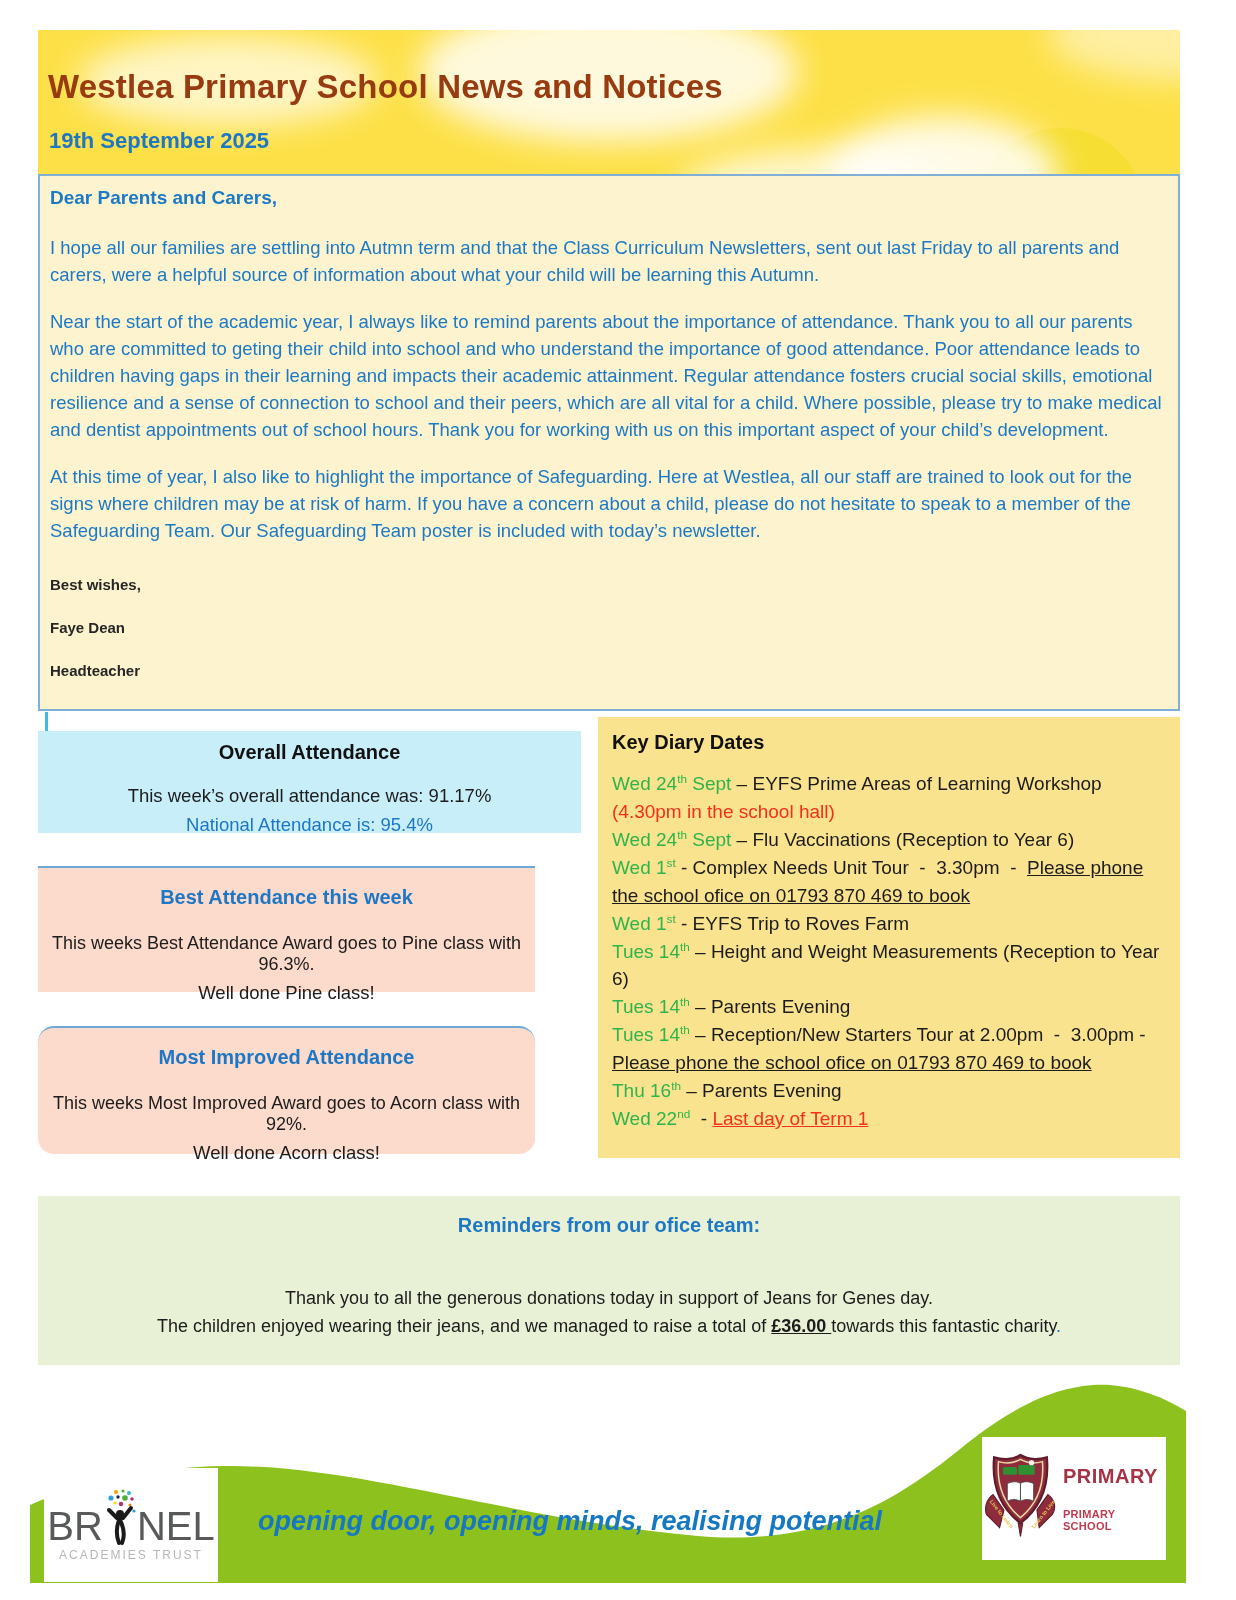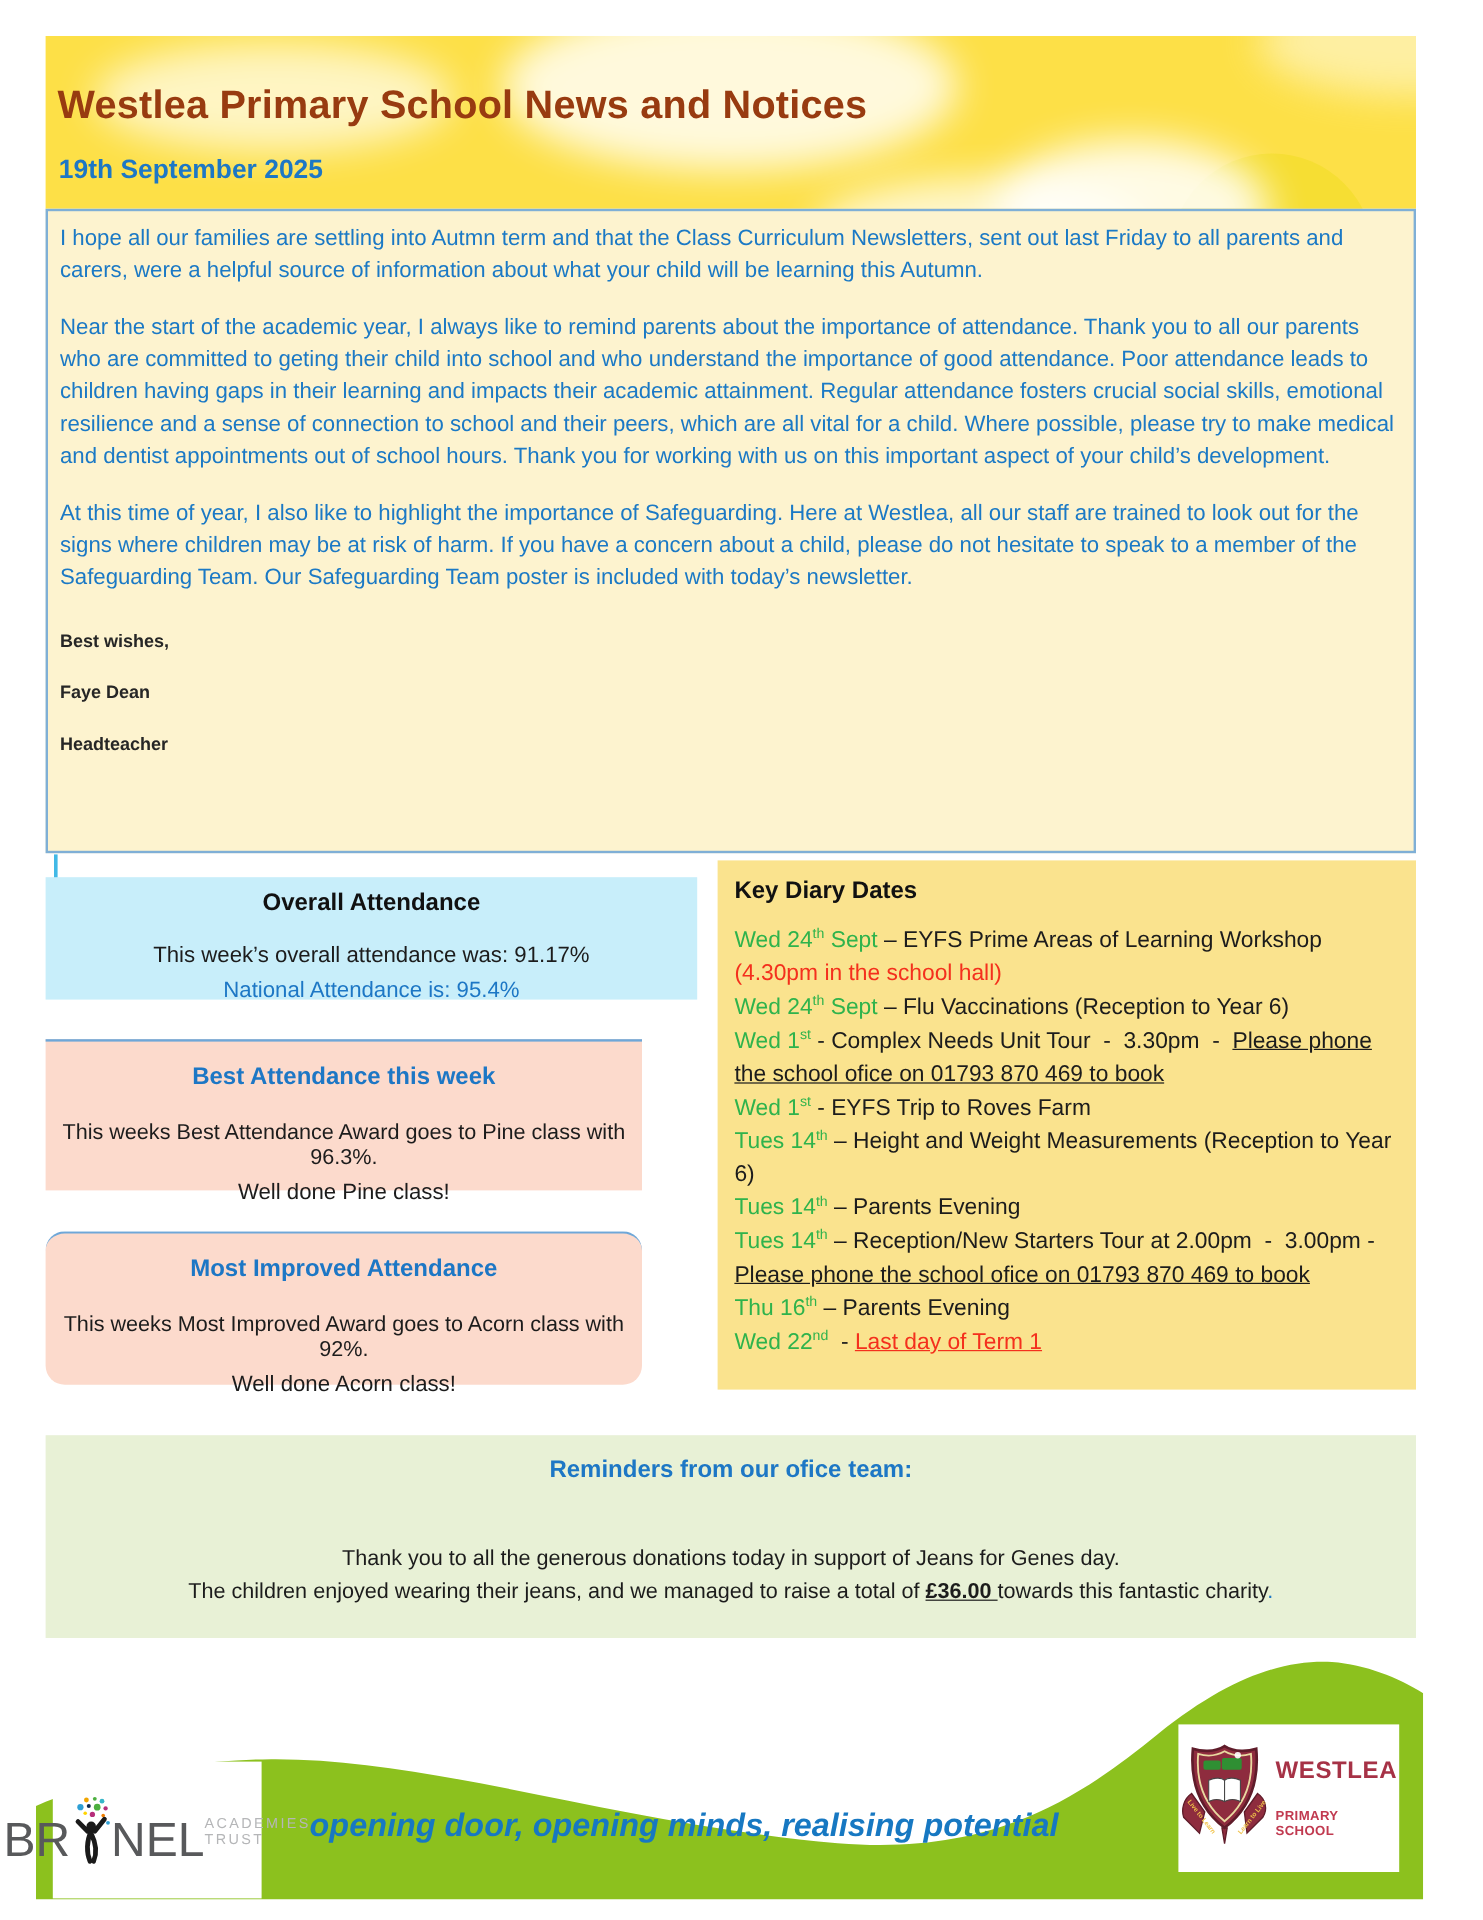--- a/index.html
+++ b/index.html
@@ -55,21 +55,21 @@
   
   .reminders{left:38px;top:1196px;width:1142px;height:169px;background:#e8f1d6;text-align:center;box-sizing:border-box;}
   .reminders .panel-title{color:#1d77c5;margin-top:18px;}
   .rem-body{margin-top:48px;font-size:18px;color:#1c1c1c;line-height:1.55;}
   .rem-amount{font-weight:bold;text-decoration:underline;text-align:right;}
   .rem-period{color:#1d77c5;}
 
   
   .footer-wave{left:30px;top:1373px;width:1156px;height:210px;}
   .tagline{left:250px;top:1506px;width:640px;text-align:center;font-size:27px;font-weight:bold;font-style:italic;color:#1778c2;}
-  .brunel{left:44px;top:1468px;width:174px;height:114px;background:#ffffff;display:flex;flex-direction:row;align-items:center;justify-content:center;}
+  .brunel{left:44px;top:1468px;width:174px;height:114px;background:#ffffff;display:flex;flex-direction:column;align-items:center;justify-content:center;}
   .brunel-row{display:flex;align-items:flex-end;}
   .brunel-letters{font-size:40px;color:#58595b;letter-spacing:0px;line-height:1;}
   .brunel-sub{font-size:12px;color:#b5b6b8;letter-spacing:2px;margin-top:2px;}
   .westlea{left:982px;top:1437px;width:184px;height:123px;background:#ffffff;display:flex;align-items:center;}
   .westlea-text{margin-left:4px;}
   .westlea-name{font-size:20px;font-weight:bold;color:#a63246;letter-spacing:.5px;}
   .westlea-sub{font-size:11px;font-weight:bold;color:#c13a50;margin-top:20px;letter-spacing:.3px;}
 </style>
 </head>
 <body>
@@ -82,20 +82,21 @@
     <div class="cloud c5"></div>
     <div class="cloud c3"></div>
     <div class="sun"></div>
     <div class="cloud c4"></div>
     <div class="page-title">Westlea Primary School News and Notices</div>
     <div class="page-date">19th September 2025</div>
   </div>
 
   <div class="abs letter">
     <div class="letter-inner">
+      <div class="salutation">Dear Parents and Carers,</div>
       <p>I hope all our families are settling into Autmn term and that the Class Curriculum Newsletters, sent out last Friday to all parents and carers, were a helpful source of information about what your child will be learning this Autumn.</p>
       <p>Near the start of the academic year, I always like to remind parents about the importance of attendance. Thank you to all our parents who are committed to geting their child into school and who understand the importance of good attendance. Poor attendance leads to children having gaps in their learning and impacts their academic attainment. Regular attendance fosters crucial social skills, emotional resilience and a sense of connection to school and their peers, which are all vital for a child. Where possible, please try to make medical and dentist appointments out of school hours. Thank you for working with us on this important aspect of your child’s development.</p>
       <p class="last">At this time of year, I also like to highlight the importance of Safeguarding. Here at Westlea, all our staff are trained to look out for the signs where children may be at risk of harm. If you have a concern about a child, please do not hesitate to speak to a member of the Safeguarding Team. Our Safeguarding Team poster is included with today’s newsletter.</p>
       <div class="signoff">Best wishes,</div>
       <div class="signoff">Faye Dean</div>
       <div class="signoff">Headteacher</div>
     </div>
   </div>
 
   <div class="abs cursor"></div>
@@ -193,18 +194,18 @@
       <rect x="33" y="17" width="15" height="9" rx="1.5" fill="#2f8f33"></rect>
       <circle cx="45" cy="15" r="2.4" fill="#ffffff" opacity=".9"></circle>
 
       <path d="M23,34 C28,31.5 33,32 35,34 L35,50 C31,48 27,48 23,50 Z" fill="#ffffff" stroke="#444444" stroke-width="0.8"></path>
       <path d="M47,34 C42,31.5 37,32 35,34 L35,50 C39,48 43,48 47,50 Z" fill="#ffffff" stroke="#444444" stroke-width="0.8"></path>
 
       <text x="-2" y="0" font-size="5" fill="#f0c24a" font-weight="bold" transform="translate(8,52) rotate(52)">Live to Learn</text>
       <text x="-4" y="0" font-size="5" fill="#f0c24a" font-weight="bold" transform="translate(50,72) rotate(-52)">Learn to Live</text>
     </svg>
     <div class="westlea-text">
-      <div class="westlea-name">WESTLEA</div>
+      <div class="westlea-name">PRIMARY</div>
       <div class="westlea-sub">PRIMARY SCHOOL</div>
     </div>
   </div>
 
 </div>
 
 </body></html>

